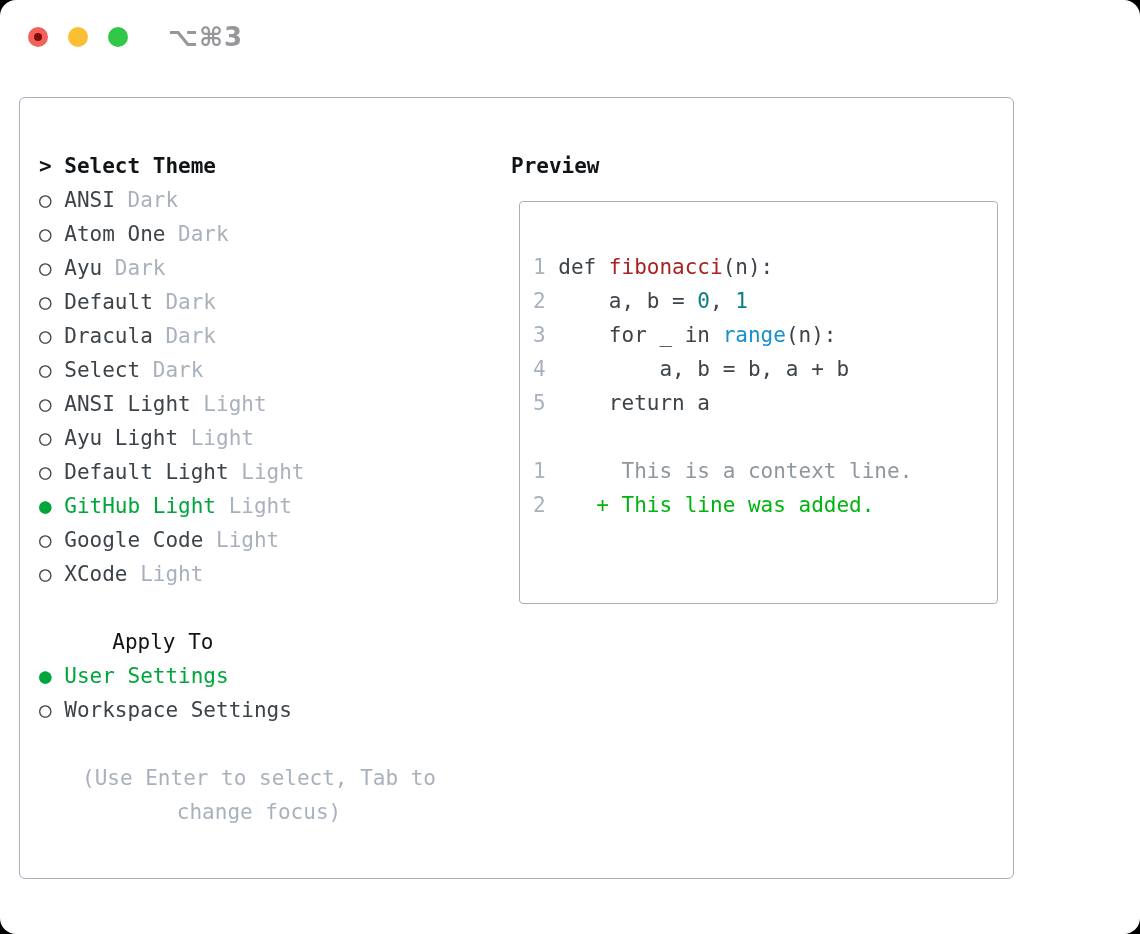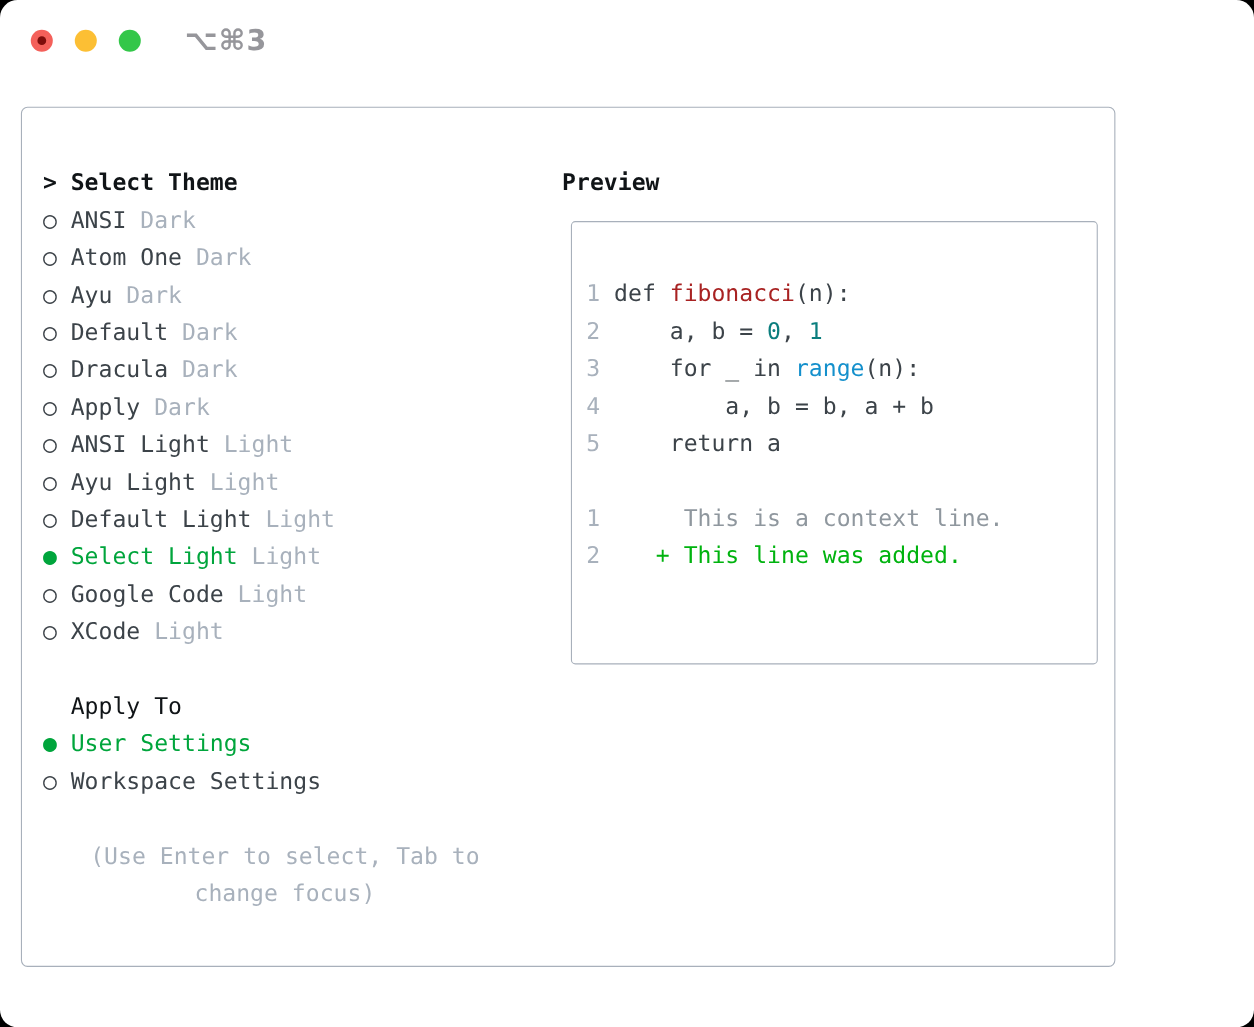--- a/index.html
+++ b/index.html
@@ -80,21 +80,21 @@
     width: 440px;
   }
   .marker {
     display: inline-block;
     width: 2ch;
     color: var(--marker_gray);
   }
   .marker.sel { color: var(--select_green); }
   .prompt { color: var(--heading); font-weight: bold; }
   .title-bold { color: var(--heading); font-weight: bold; }
-  .apply-title { color: var(--heading); }
+  .apply-title { color: var(--heading); margin-left: 48px; }
   .theme-name { color: var(--text); }
   .theme-name.sel { color: var(--select_green); }
   .suffix { color: var(--muted); margin-left: 1ch; }
   .opt-label { color: var(--text); margin-top: 46px; }
   .opt-label.sel { color: var(--select_green); }
   .footer-line { color: var(--muted); text-align: center; }
   
   .right-col {
     position: absolute;
     left: 491px; top: 51px;
@@ -152,25 +152,25 @@
 
     <div class="left-col">
       <div class="line"><span class="marker prompt">&gt;</span><span class="title-bold">Select Theme</span></div>
 
       <div id="theme-list">
           <div class="line"><span class="marker">○</span><span class="theme-name">ANSI</span><span class="suffix">Dark</span></div>
           <div class="line"><span class="marker">○</span><span class="theme-name">Atom One</span><span class="suffix">Dark</span></div>
           <div class="line"><span class="marker">○</span><span class="theme-name">Ayu</span><span class="suffix">Dark</span></div>
           <div class="line"><span class="marker">○</span><span class="theme-name">Default</span><span class="suffix">Dark</span></div>
           <div class="line"><span class="marker">○</span><span class="theme-name">Dracula</span><span class="suffix">Dark</span></div>
-          <div class="line"><span class="marker">○</span><span class="theme-name">Apply</span><span class="suffix">Dark</span></div>
+          <div class="line"><span class="marker">○</span><span class="theme-name">Select</span><span class="suffix">Dark</span></div>
           <div class="line"><span class="marker">○</span><span class="theme-name">ANSI Light</span><span class="suffix">Light</span></div>
           <div class="line"><span class="marker">○</span><span class="theme-name">Ayu Light</span><span class="suffix">Light</span></div>
           <div class="line"><span class="marker">○</span><span class="theme-name">Default Light</span><span class="suffix">Light</span></div>
-          <div class="line"><span class="marker sel">●</span><span class="theme-name sel">Select Light</span><span class="suffix">Light</span></div>
+          <div class="line"><span class="marker sel">●</span><span class="theme-name sel">GitHub Light</span><span class="suffix">Light</span></div>
           <div class="line"><span class="marker">○</span><span class="theme-name">Google Code</span><span class="suffix">Light</span></div>
           <div class="line"><span class="marker">○</span><span class="theme-name">XCode</span><span class="suffix">Light</span></div>
         </div>
 
       <div class="line blank"></div>
 
       <div class="line"><span class="marker"></span><span class="apply-title">Apply To</span></div>
 
       <div id="apply-list">
           <div class="line"><span class="marker sel">●</span><span class="opt-label sel">User Settings</span></div>

